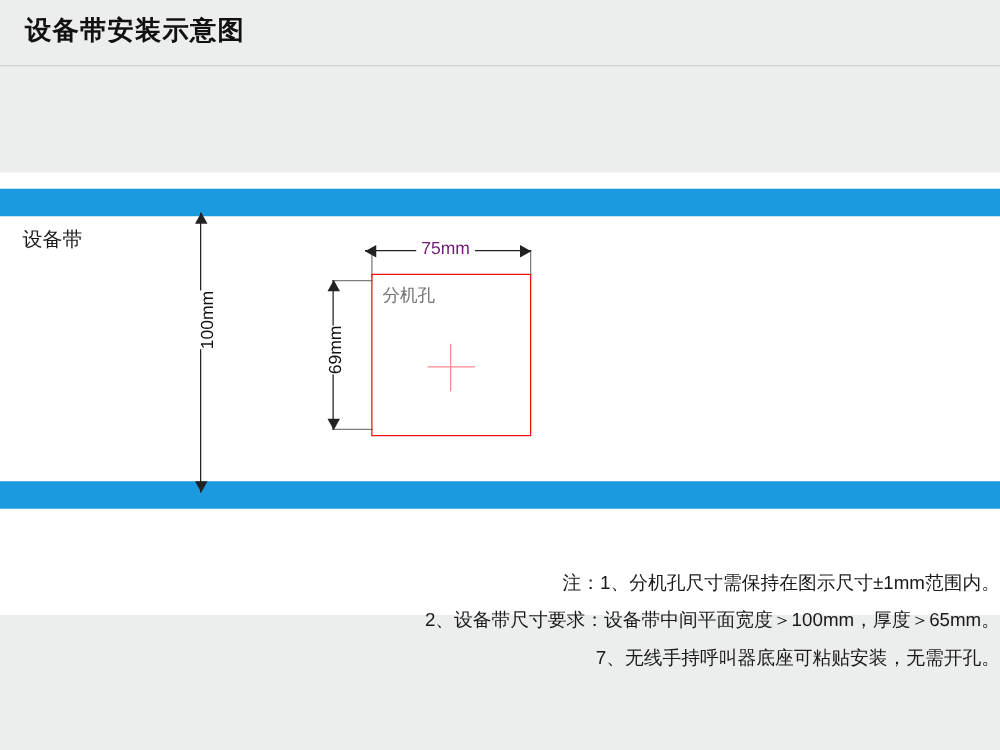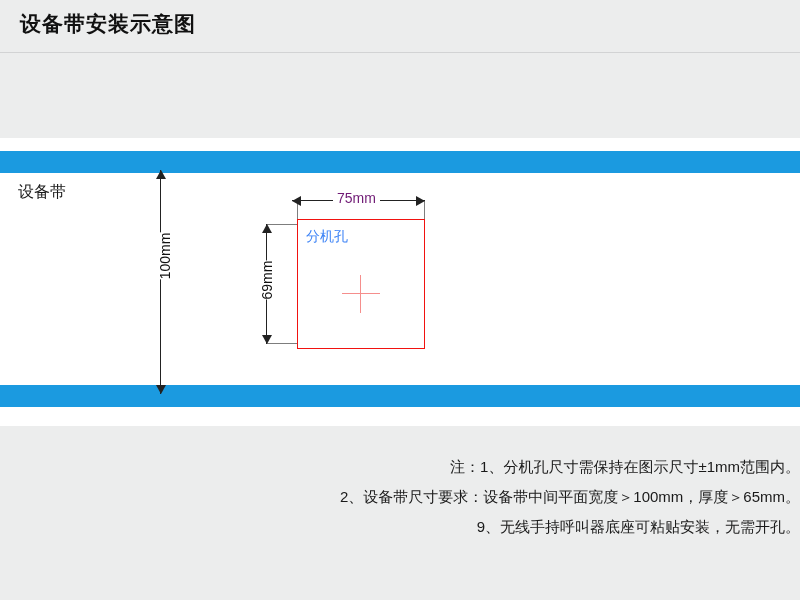--- a/index.html
+++ b/index.html
@@ -42,21 +42,21 @@
     height: 1px;
     background: #d2d3d4;
   }
 
   
   .band-wrap {
     position: absolute;
     left: 0;
     top: 138px;
     width: 800px;
-    height: 288px;
+    height: 354px;
     background: #ffffff;
   }
   .band-stripe {
     position: absolute;
     left: 0;
     width: 800px;
     height: 22px;
     background: #1b9ae0;
   }
   .stripe-top { top: 13px; }
@@ -204,21 +204,21 @@
     height: 130px;
     border: 1px solid #f1120f;
     box-sizing: border-box;
     background: transparent;
   }
   .hole-label {
     position: absolute;
     left: 306px;
     top: 90px;
     font-size: 14px;
-    color: #3b82f6;
+    color: #737373;
   }
   .cross {
     position: absolute;
     left: 342px;
     top: 137px;
     width: 38px;
     height: 38px;
   }
   .cross .h {
     position: absolute;
@@ -302,14 +302,14 @@
   <div class="hole-label">分机孔</div>
   <div class="cross">
     <div class="h"></div>
     <div class="v"></div>
   </div>
 </div>
 
 <div class="notes">
   <div class="note-line">注：1、分机孔尺寸需保持在图示尺寸±1mm范围内。</div>
   <div class="note-line indent">2、设备带尺寸要求：设备带中间平面宽度＞100mm，厚度＞65mm。</div>
-  <div class="note-line indent">9、无线手持呼叫器底座可粘贴安装，无需开孔。</div>
+  <div class="note-line indent">7、无线手持呼叫器底座可粘贴安装，无需开孔。</div>
 </div>
 
 </body></html>

